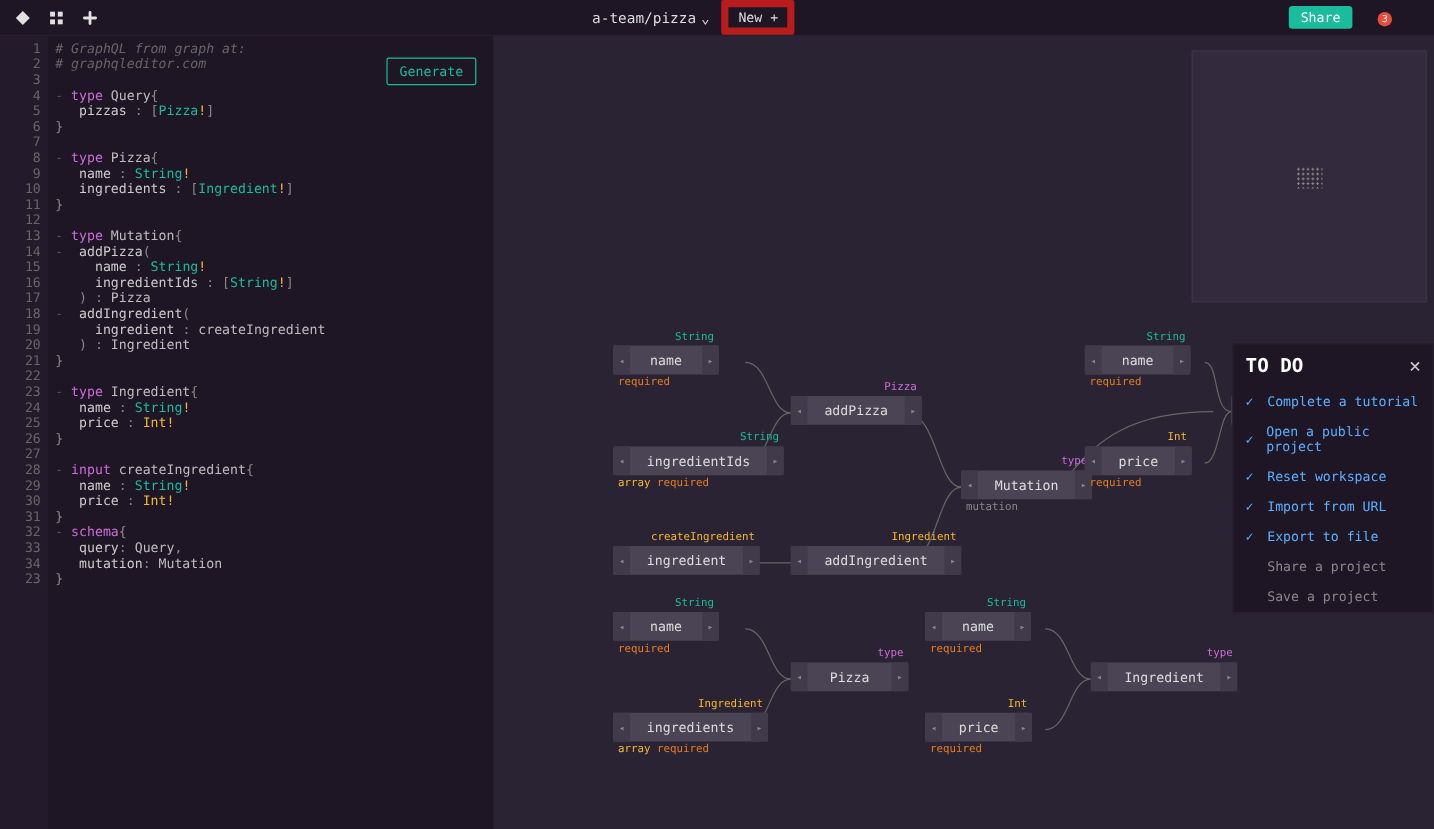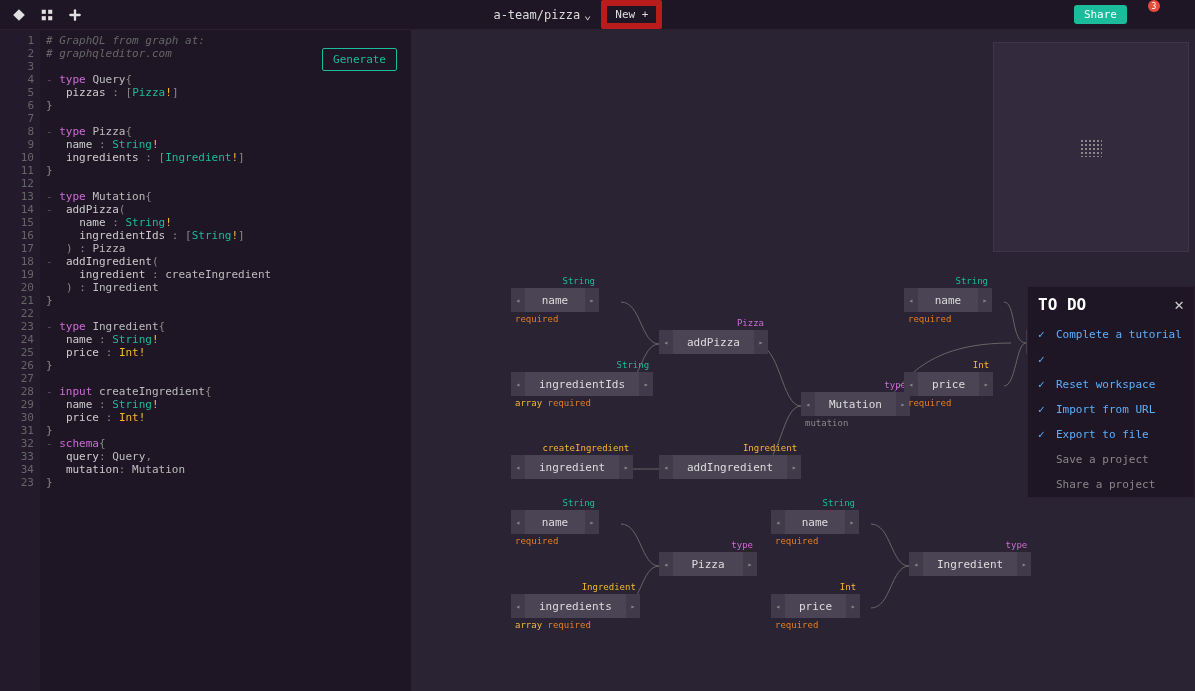--- a/index.html
+++ b/index.html
@@ -3,21 +3,21 @@
 <meta charset="utf-8">
 <style>
 *{box-sizing:border-box;margin:0;padding:0;font-family:ui-monospace,Menlo,Consolas,monospace}
 body{background:#1e1625;width:1195px;height:691px;overflow:hidden;color:#ccc;font-size:12px}
 .topbar{height:30px;background:#1e1625;border-bottom:1px solid #2a2030;display:flex;align-items:center;padding:0 12px}
 .topbar-left{display:flex;gap:14px;align-items:center}
 .topbar-left svg{width:14px;height:14px;fill:#e0e0e0}
 .topbar-center{flex:1;display:flex;justify-content:center;align-items:center;gap:10px}
 .project-name{color:#ddd;display:flex;gap:4px}
 .new-btn{border:6px solid #b91c1c;color:#ddd;padding:2px 8px;border-radius:2px;font-size:11px;background:transparent;cursor:pointer}
-.topbar-right{display:flex;gap:14px;}
+.topbar-right{display:flex;gap:14px;align-items:center}
 .share-btn{background:#1abc9c;color:#fff;padding:3px 10px;border:none;border-radius:3px;font-size:11px;cursor:pointer}
 .icon-btn{color:#ddd;cursor:pointer;position:relative;display:flex}
 .badge{position:absolute;top:-5px;right:-5px;background:#e74c3c;color:#fff;border-radius:50%;width:12px;height:12px;font-size:8px;display:flex;align-items:center;justify-content:center}
 .main{display:flex;height:calc(100% - 30px)}
 .editor{width:411px;height:100%;display:flex;background:#1e1625;position:relative}
 .gutter{width:40px;background:#231a2b;text-align:right;padding:4px 6px 0 0;color:#666;font-size:11px;line-height:13px}
 .code{flex:1;padding:4px 6px 0 6px;font-size:11px;line-height:13px;white-space:pre}
 .generate-btn{position:absolute;top:18px;right:14px;border:1px solid #1abc9c;color:#1abc9c;background:transparent;padding:4px 10px;border-radius:2px;font-size:11px;cursor:pointer}
 .c-comment{color:#666;font-style:italic}
 .c-key{color:#cd6cd6}
@@ -351,37 +351,38 @@
         <span>TO DO</span>
         <span class="todo-close">✕</span>
       </div>
       <div id="todo-list">
           <div class="todo-item done">
             <span class="chk">✓</span>
             <span>Complete a tutorial</span>
           </div>
           <div class="todo-item done">
             <span class="chk">✓</span>
+            <span>Open a public project</span>
           </div>
           <div class="todo-item done">
             <span class="chk">✓</span>
             <span>Reset workspace</span>
           </div>
           <div class="todo-item done">
             <span class="chk">✓</span>
             <span>Import from URL</span>
           </div>
           <div class="todo-item done">
             <span class="chk">✓</span>
             <span>Export to file</span>
+          </div>
+          <div class="todo-item pending">
+            <span class="chk"></span>
+            <span>Share a project</span>
           </div>
           <div class="todo-item pending">
             <span class="chk"></span>
             <span>Save a project</span>
           </div>
-          <div class="todo-item pending">
-            <span class="chk"></span>
-            <span>Share a project</span>
-          </div>
         </div>
     </div>
   </div>
 </div>
 
 </body></html>

